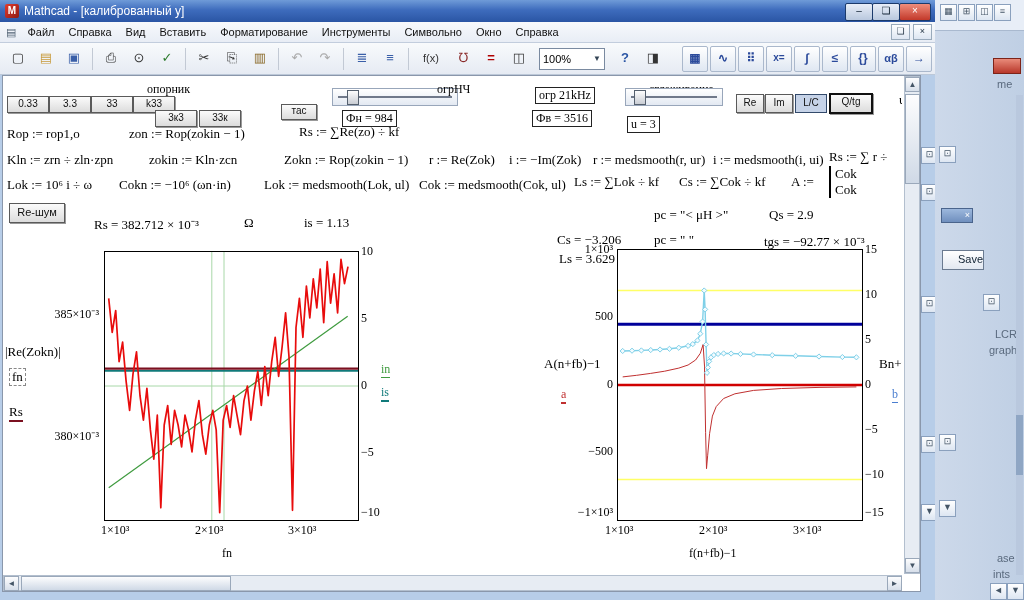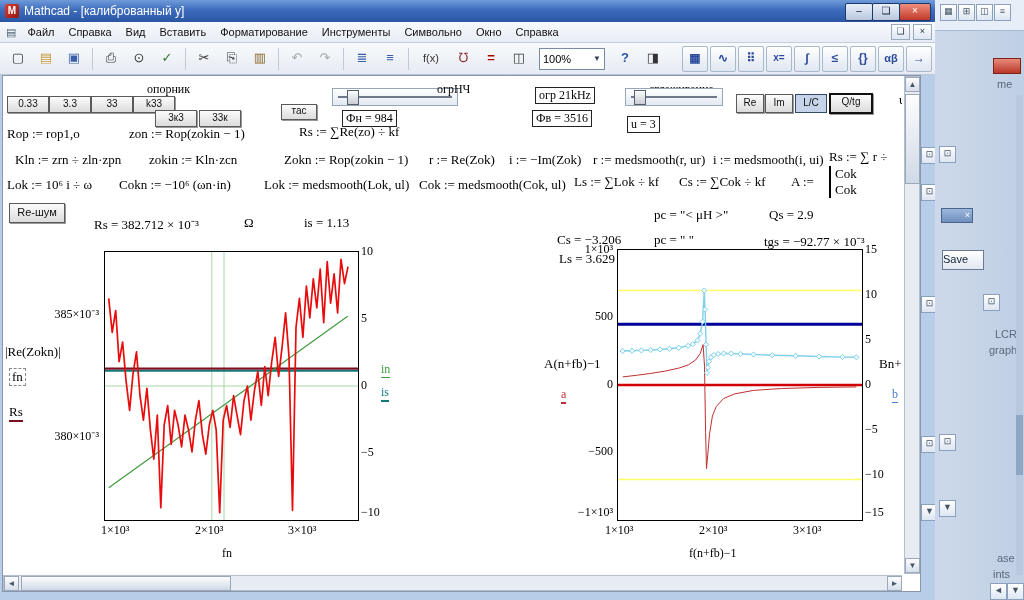--- a/index.html
+++ b/index.html
@@ -39,21 +39,21 @@
   .tr{text-align:right;display:inline-block;}
   .dashedbox{border:1px dashed #888;padding:0 2px;}
   .scroll{background:#e7ecf3;border:1px solid #b3bfce;box-sizing:border-box;}
   .sbtn{position:absolute;width:15px;height:15px;background:linear-gradient(#fdfdfe,#d7dfea);border:1px solid #9aa8ba;font-size:8px;color:#456;text-align:center;line-height:14px;box-sizing:border-box;}
   .sthumb{position:absolute;background:linear-gradient(#fdfdfe,#cfd9e6);border:1px solid #9aa8ba;box-sizing:border-box;}
   
   .sqbtn{position:absolute;width:15px;height:15px;border:1px solid #8aa0bd;background:linear-gradient(#ffffff,#dde6f2);font-size:9px;text-align:center;line-height:13px;color:#456;}
   .bgtext{position:absolute;font-size:11px;color:#5a6a7e;white-space:nowrap;}
   #bgstrip{position:absolute;left:935px;top:0;width:89px;height:600px;background:linear-gradient(90deg,#cdd9ea,#bfcfe4);}
   .bgwin-top{position:absolute;left:0;top:0;width:89px;height:30px;background:#e8eef7;border-bottom:1px solid #a9b9cf;}
-  .savebtn{position:absolute;border:1px solid #6a7a90;background:linear-gradient(#ffffff,#e2e8f1);font-size:11px;text-align:left;line-height:16px;color:#123;}
+  .savebtn{position:absolute;border:1px solid #6a7a90;background:linear-gradient(#ffffff,#e2e8f1);font-size:11px;text-align:right;line-height:16px;color:#123;}
 </style>
 </head>
 <body>
 
 <div id="screen">
 
   <div id="mcwin">
 
     <div class="titlebar">
       <div class="appicon">M</div>
@@ -150,21 +150,21 @@
         <div class="gbtn abs" style="left:733px;top:18px;width:26px;height:17px;line-height:15px;">Re</div>
         <div class="gbtn abs" style="left:762px;top:18px;width:26px;height:17px;line-height:15px;text-align:center;">Im</div>
         <div class="gbtn pressed abs" style="left:792px;top:18px;width:30px;height:17px;line-height:15px;">L/C</div>
         <div class="gbtn focus abs" style="left:826px;top:17px;width:40px;height:17px;line-height:13px;">Q/tg</div>
         <span class="fr abs" style="left:896px;top:16px;">u :=</span>
 
         <span class="fr abs" style="left:4px;top:50px;">Rop := rop1,o</span>
         <span class="fr abs" style="left:126px;top:50px;">zon := Rop(zokin − 1)</span>
         <span class="fr abs" style="left:296px;top:48px;">Rs := ∑Re(zo) ÷ kf</span>
 
-        <span class="fr abs" style="left:4px;top:76px;margin-left:8px;">Kln := zrn ÷ zln·zpn</span>
+        <span class="fr abs" style="left:4px;top:76px;">Kln := zrn ÷ zln·zpn</span>
         <span class="fr abs" style="left:146px;top:76px;">zokin := Kln·zcn</span>
         <span class="fr abs" style="left:281px;top:76px;">Zokn := Rop(zokin − 1)</span>
         <span class="fr abs" style="left:426px;top:76px;">r := Re(Zok)</span>
         <span class="fr abs" style="left:506px;top:76px;">i := −Im(Zok)</span>
         <span class="fr abs" style="left:590px;top:76px;">r := medsmooth(r, ur)</span>
         <span class="fr abs" style="left:710px;top:76px;">i := medsmooth(i, ui)</span>
         <span class="fr abs" style="left:826px;top:73px;">Rs := ∑ r ÷</span>
 
         <span class="fr abs" style="left:4px;top:101px;">Lok := 10⁶ i ÷ ω</span>
         <span class="fr abs" style="left:116px;top:101px;">Cokn := −10⁶ (ωn·in)</span>

